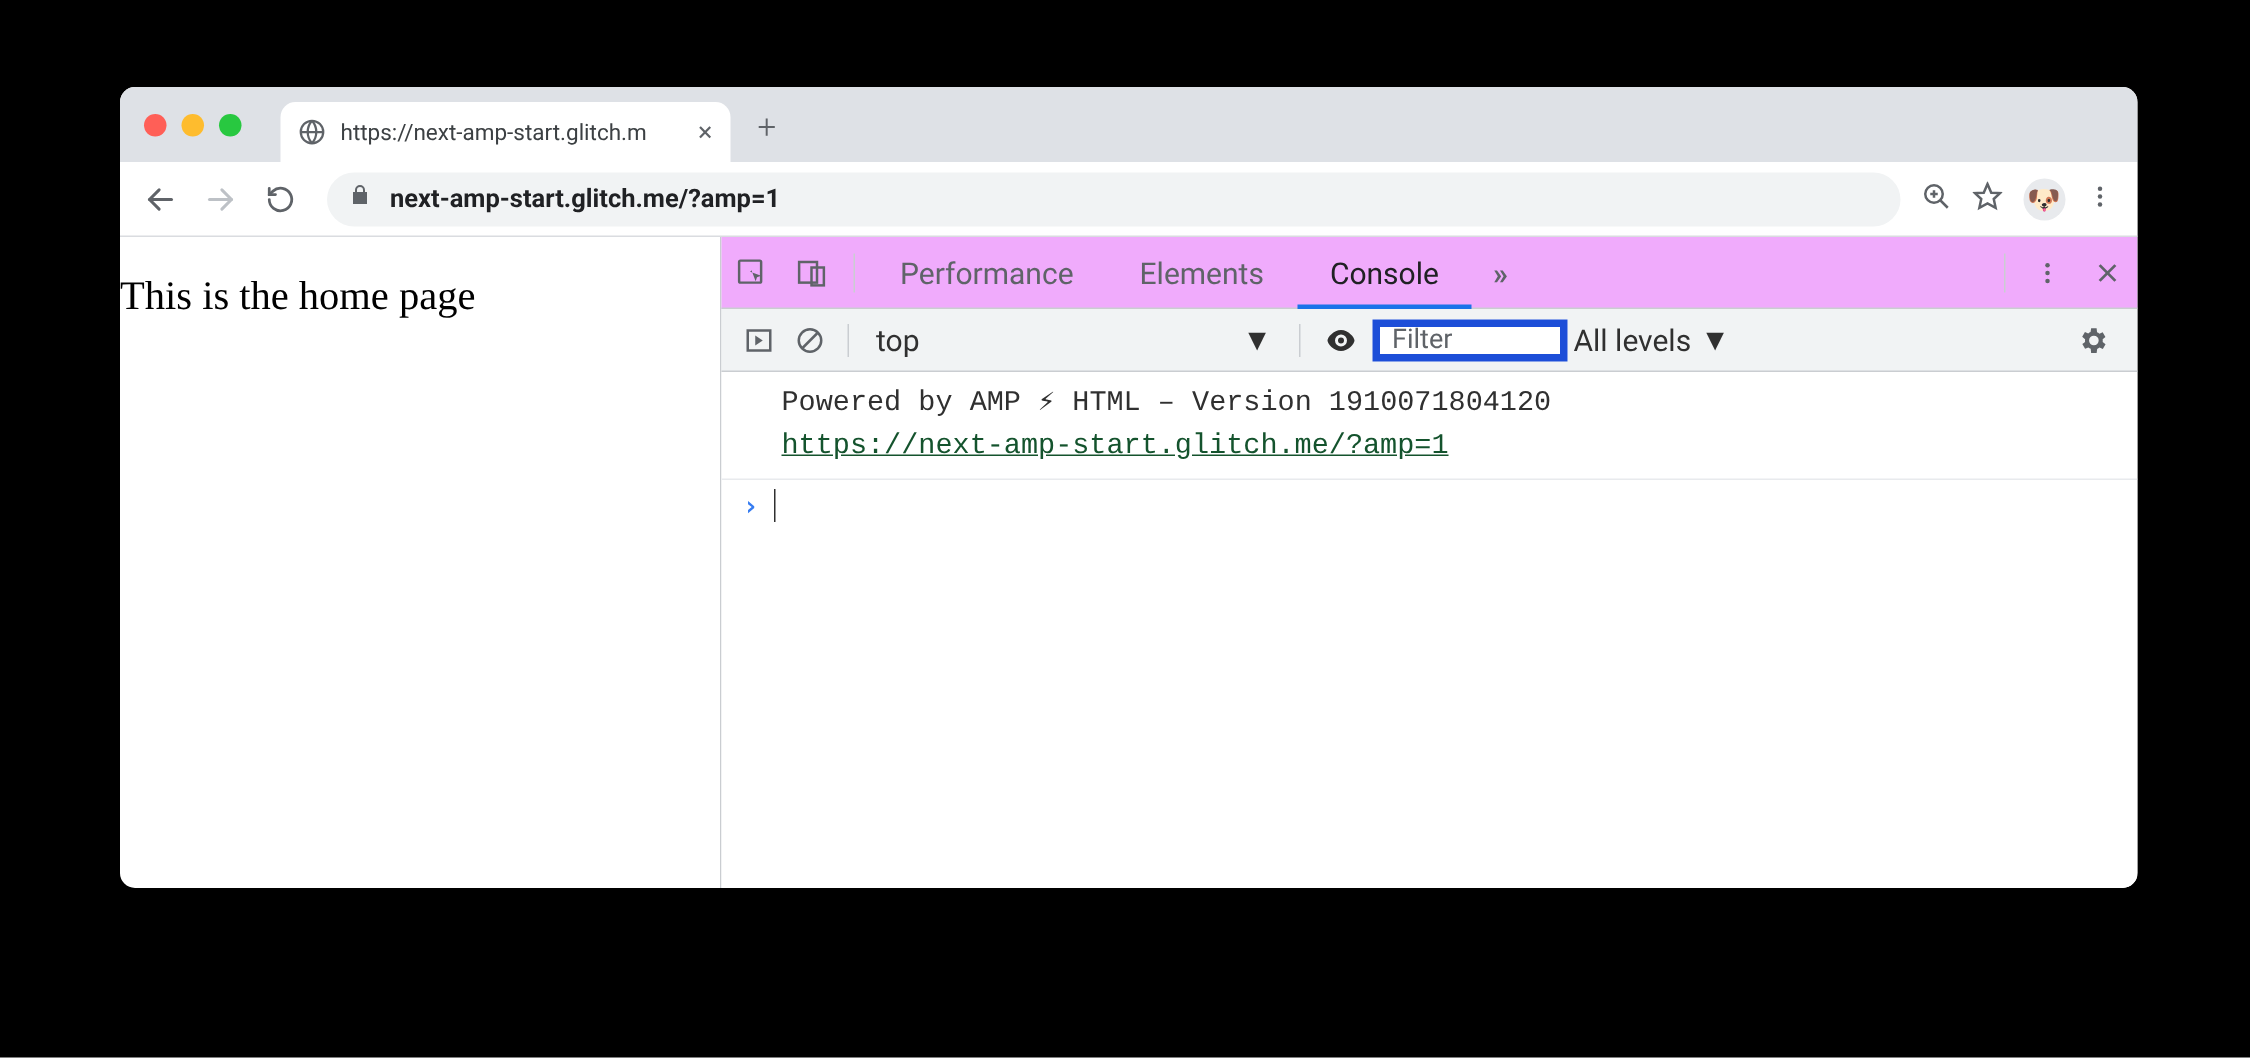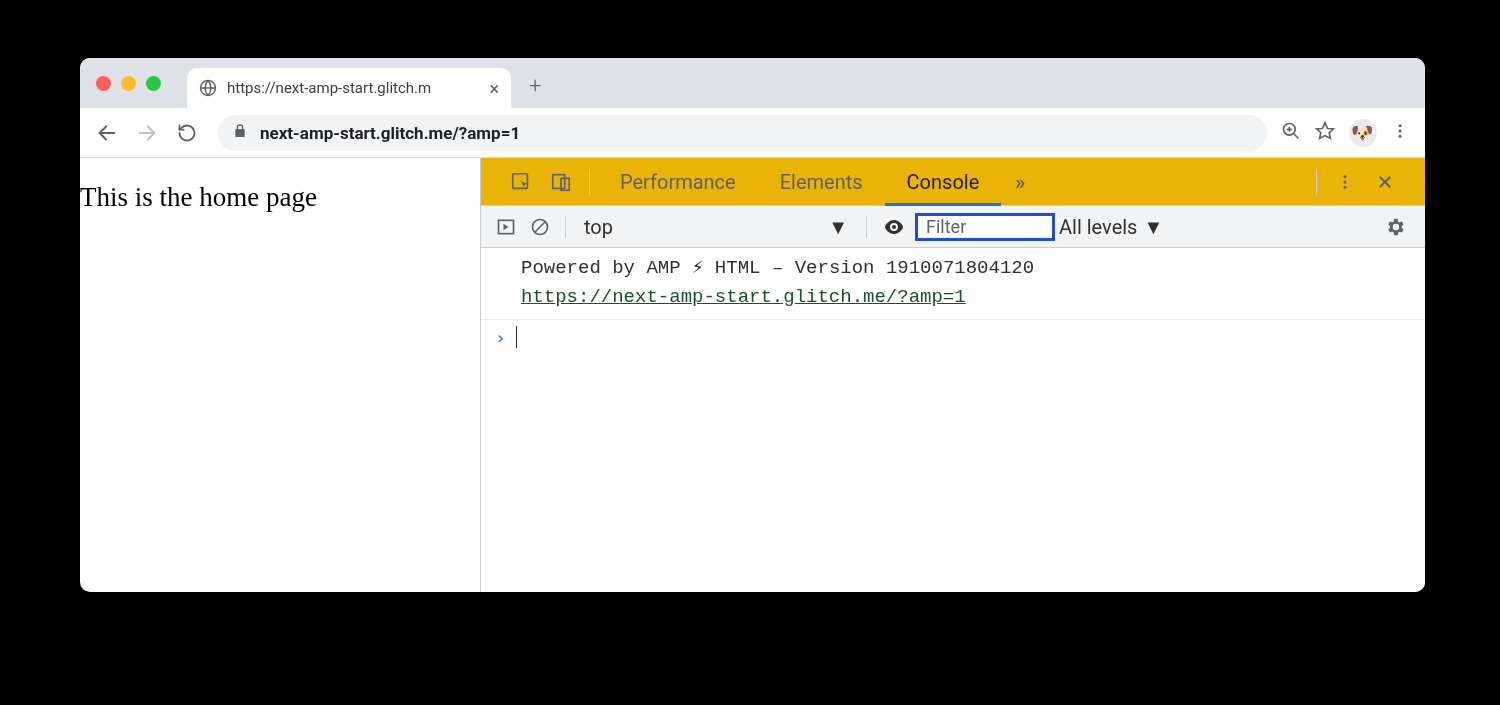--- a/index.html
+++ b/index.html
@@ -40,21 +40,21 @@
     left: 16px;
     top: 18px;
   }
   .tl { width: 15px; height: 15px; border-radius: 50%; }
   .tl.red { background: #ff5f57; }
   .tl.yellow { background: #febc2e; }
   .tl.green { background: #28c840; }
   .tab {
     margin-left: 95px;
     height: 40px;
-    width: 324px;
+    width: 300px;
     background: #fff;
     border-top-left-radius: 10px;
     border-top-right-radius: 10px;
     display: flex;
     align-items: center;
     padding: 0 12px;
     gap: 10px;
     font-size: 15px;
     color: #3c4043;
   }
@@ -109,25 +109,25 @@
   .devtools {
     flex: 1;
     border-left: 1px solid #cacdd1;
     display: flex;
     flex-direction: column;
     min-width: 0;
   }
   
   .dt-tabs {
     height: 48px;
-    background: #eab308;
+    background: #f0abfc;
     border-bottom: 1px solid #cacdd1;
     display: flex;
     align-items: center;
-    padding: 0 20px;
+    padding: 0 0;
     gap: 0;
     color: #5f6368;
     font-size: 20px;
   }
   .dt-icon-btn { width:40px; height:40px; display:flex; align-items:center; justify-content:center; }
   .dt-sep { width:1px; height:26px; background:#cacdd1; margin:0 8px; }
   .dt-tab { padding: 0 22px; height:48px; display:flex; align-items:center; cursor:default; }
   .dt-tab.active { color:#202124; border-bottom: 3px solid #1a73e8; padding-top:3px; }
   .dt-right { margin-left:auto; display:flex; align-items:center; }
   
@@ -137,21 +137,21 @@
     border-bottom: 1px solid #cacdd1;
     display: flex;
     align-items: center;
     padding: 0 10px;
     gap: 4px;
     color: #5f6368;
     font-size: 20px;
   }
   .cb-sep { width:1px; height:22px; background:#cacdd1; margin:0 6px; }
   .context-select { flex:0 0 auto; display:flex; align-items:center; gap:8px; width:280px; justify-content:space-between; padding:0 8px; color:#303030;}
-  .filter-input { background:#fff; border:3px solid #1d4ed8; height:28px; width:140px; padding:0 8px; font-size:18px; color:#5f6368; display:flex; align-items:center; }
+  .filter-input { background:#fff; border:5px solid #1d4ed8; height:28px; width:130px; padding:0 8px; font-size:18px; color:#5f6368; display:flex; align-items:center; }
   .levels { display:flex; align-items:center; gap:6px; color:#303030;}
   
   .console-body {
     flex:1;
     font-family: Menlo, Consolas, monospace;
     font-size: 19px;
     background:#fff;
     overflow:hidden;
   }
   .log-row {

